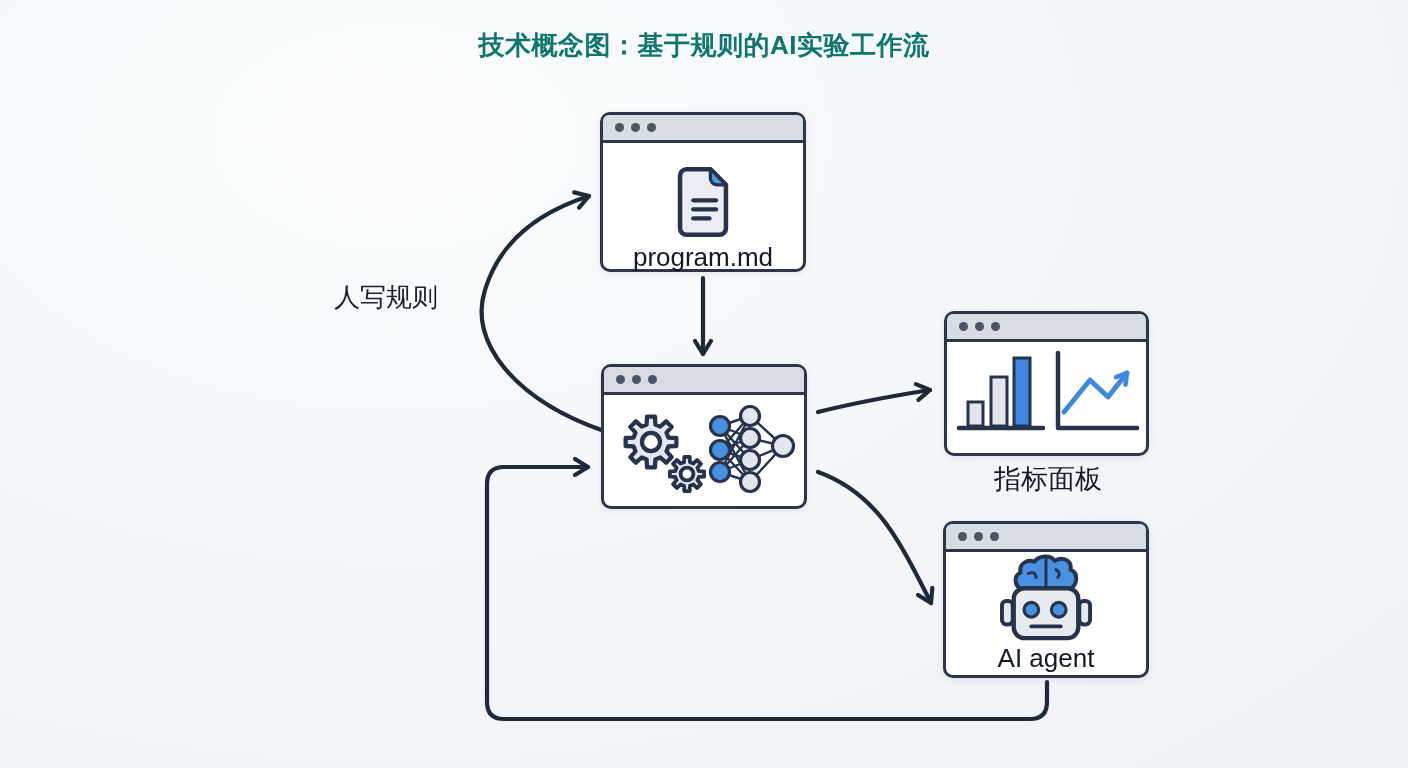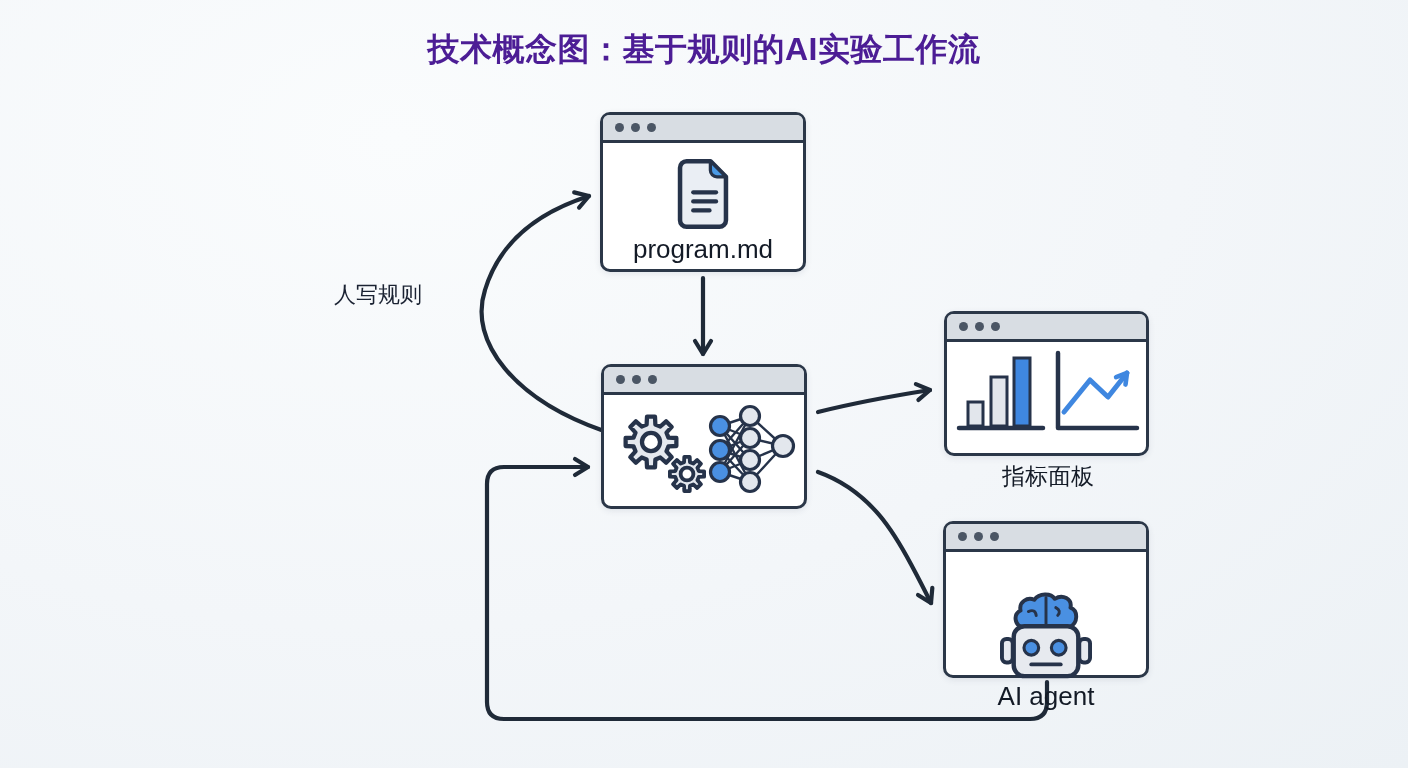--- a/index.html
+++ b/index.html
@@ -6,35 +6,35 @@
   body{
     width:1408px;height:768px;overflow:hidden;
     font-family:"Liberation Sans","DejaVu Sans",sans-serif;
     background:radial-gradient(ellipse at 28% 18%, #fafcfd 0%, #f3f6f9 55%, #ecf1f5 100%);
     position:relative;color:#151c28;
   }
   .stage{position:absolute;inset:0;}
   .arrows{position:absolute;left:0;top:0;z-index:1;}
   .title{
     position:absolute;left:0;top:28px;width:1408px;text-align:center;
-    font-size:32px;font-weight:700;color:#4c1d95;letter-spacing:.5px;z-index:3;
+    font-size:26px;font-weight:700;color:#0f766e;letter-spacing:.5px;z-index:3;
   }
   .window{
     position:absolute;background:#ffffff;border:3px solid #2b3748;border-radius:10px;
     box-shadow:0 2px 6px rgba(45,60,85,.10);z-index:2;box-sizing:border-box;
   }
   .titlebar{
     height:25px;background:#d8dde3;border-bottom:3px solid #2b3748;
     border-radius:6px 6px 0 0;display:flex;align-items:center;gap:7px;padding-left:12px;
   }
   .dot{width:9px;height:9px;border-radius:50%;background:#4b5665;flex:0 0 auto;}
   .win-body{position:relative;display:flex;flex-direction:column;align-items:center;}
   .win-label{font-size:26px;color:#131a26;line-height:1.1;}
-  .ext-label{position:absolute;width:210px;text-align:center;font-size:23px;color:#131a26;z-index:3;}
-  .edge-label{position:absolute;font-size:22px;font-weight:500;color:#1a2232;z-index:3;white-space:nowrap;}
+  .ext-label{position:absolute;width:210px;text-align:center;font-size:27px;color:#131a26;z-index:3;}
+  .edge-label{position:absolute;font-size:26px;font-weight:500;color:#1a2232;z-index:3;white-space:nowrap;}
 </style>
 </head>
 <body>
 
 <div class="stage">
 
   <svg class="arrows" width="1408" height="768" viewBox="0 0 1408 768">
     <defs>
       <marker id="ah" markerUnits="userSpaceOnUse" markerWidth="28" markerHeight="28" refX="20" refY="13" orient="auto">
         <path d="M7 5 L20 13 L7 21" fill="none" stroke="#1f2a38" stroke-width="4.2" stroke-linecap="round" stroke-linejoin="round"></path>
@@ -55,21 +55,21 @@
   <div class="title">技术概念图：基于规则的AI实验工作流</div>
 
   <div class="edge-label" style="left:334px;top:280px;">人写规则</div>
 
   <div class="window" style="left:600px;top:112px;width:206px;height:160px;">
     <div class="titlebar">
       <span class="dot"></span>
       <span class="dot"></span>
       <span class="dot"></span>
     </div>
-    <div class="win-body" style="padding-top:10px;">
+    <div class="win-body" style="padding-top:18px;">
       <svg width="82" height="82" viewBox="0 0 100 100">
         <path d="M30 10 h29 l19 19 v53 a8 8 0 0 1 -8 8 H30 a8 8 0 0 1 -8 -8 V18 a8 8 0 0 1 8 -8 z" fill="#eaeef4" stroke="#26334a" stroke-width="5.5" stroke-linejoin="round"></path>
         <path d="M59 10 v11 a8 8 0 0 0 8 8 h11 z" fill="#4a9ae6" stroke="#26334a" stroke-width="4" stroke-linejoin="round"></path>
         <g stroke="#26334a" stroke-width="5" stroke-linecap="round">
           <path d="M38 48 H66"></path>
             <path d="M38 59 H66"></path>
             <path d="M38 70 H58"></path>
         </g>
       </svg>
       <div class="win-label">program.md</div>
@@ -137,21 +137,21 @@
     </div>
   </div>
   <div class="ext-label" style="left:943px;top:461px;">指标面板</div>
 
   <div class="window" style="left:943px;top:521px;width:206px;height:157px;">
     <div class="titlebar">
       <span class="dot"></span>
       <span class="dot"></span>
       <span class="dot"></span>
     </div>
-    <div class="win-body" style="padding-top:8px;margin-top:30px;">
+    <div class="win-body" style="padding-top:0px;">
       <svg width="98" height="92" viewBox="0 0 100 94">
         <path d="M26 38 C18 36 16 25 24 21 C22 12 31 7 38 10 C43 3 55 3 59 9 C67 4 77 9 75 18 C83 21 83 34 74 38 Z" fill="#4a90e2" stroke="#26334a" stroke-width="4" stroke-linejoin="round"></path>
         <g stroke="#26334a" stroke-width="3" stroke-linecap="round" fill="none">
           <path d="M50 8 L50 36"></path>
           <path d="M32 22 q7 -3 8 4"></path>
           <path d="M60 18 q6 3 2 8"></path>
         </g>
         <rect x="5" y="50" width="11" height="24" rx="4.5" fill="#e7eaef" stroke="#26334a" stroke-width="4"></rect>
         <rect x="84" y="50" width="11" height="24" rx="4.5" fill="#e7eaef" stroke="#26334a" stroke-width="4"></rect>
         <rect x="17" y="37" width="66" height="51" rx="11" fill="#e7eaef" stroke="#26334a" stroke-width="4.5"></rect>

